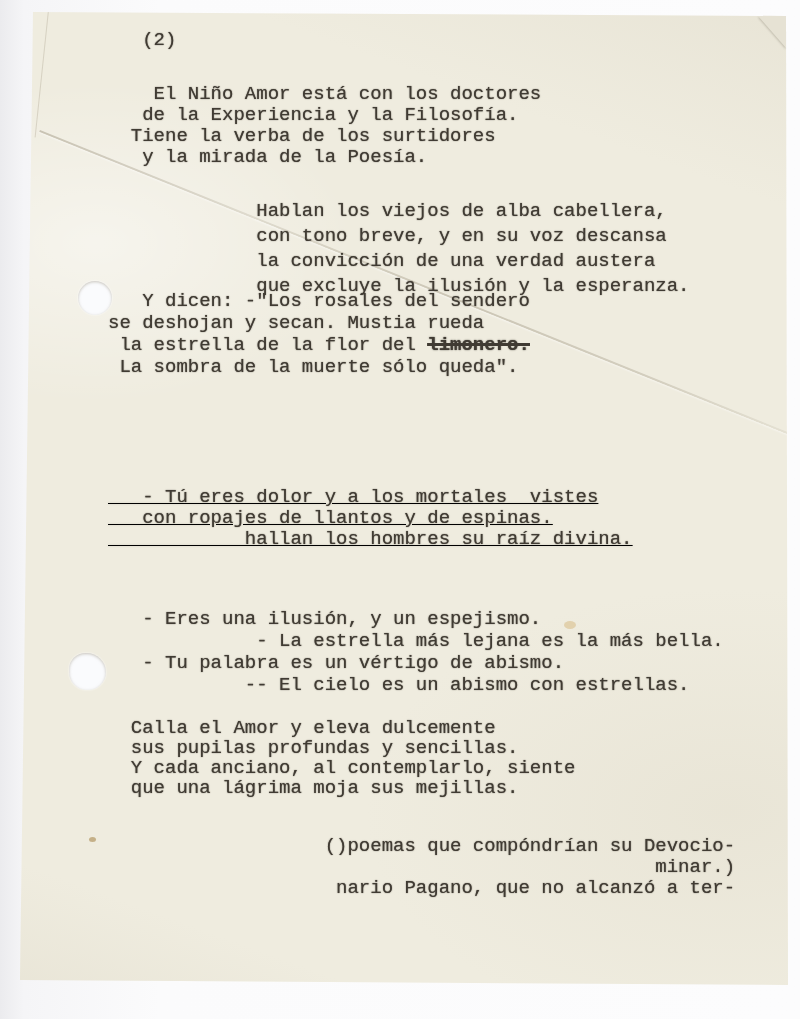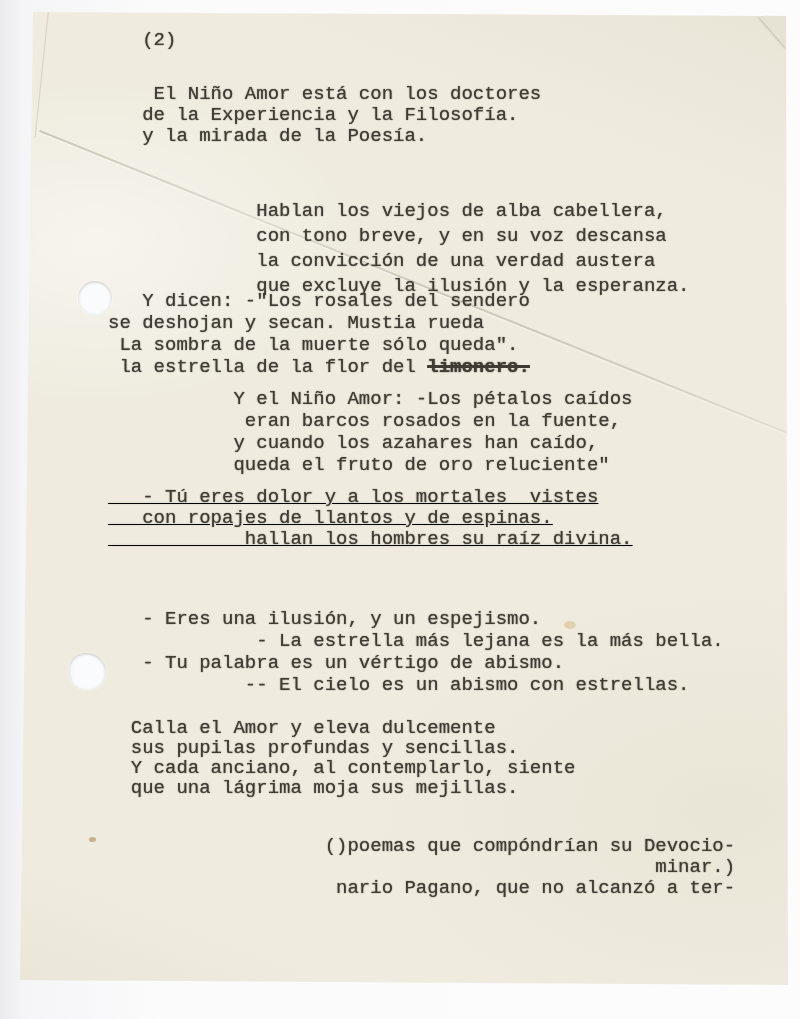--- a/index.html
+++ b/index.html
@@ -79,43 +79,38 @@
   <div class="speck speck-1"></div>
   <div class="speck speck-2"></div>
 
   <div class="textblock" style="top:22px;line-height:21px;">
     <div class="line">   (2)</div>
   </div>
 
   <div class="textblock" style="top:76px;line-height:21px;">
     <div class="line">    El Niño Amor está con los doctores</div>
     <div class="line">   de la Experiencia y la Filosofía.</div>
+    <div class="line">  Tiene la verba de los surtidores</div>
     <div class="line">   y la mirada de la Poesía.</div>
   </div>
 
   <div class="textblock" style="top:191px;line-height:25px;">
     <div class="line">             Hablan los viejos de alba cabellera,</div>
     <div class="line">             con tono breve, y en su voz descansa</div>
     <div class="line">             la convicción de una verdad austera</div>
     <div class="line">             que excluye la ilusión y la esperanza.</div>
   </div>
 
   <div class="textblock" style="top:282px;line-height:22px;">
     <div class="line">   Y dicen: -"Los rosales del sendero</div>
     <div class="line">se deshojan y secan. Mustia rueda</div>
+    <div class="line"><span> la estrella de la flor del </span><span class="struck">limonero.</span></div>
     <div class="line"> La sombra de la muerte sólo queda".</div>
-    <div class="line"><span> la estrella de la flor del </span><span class="struck">limonero.</span></div>
   </div>
 
-  <div class="textblock" style="top:380px;line-height:22px;">
-    <div class="line">           Y el Niño Amor: -Los pétalos caídos</div>
-    <div class="line">            eran barcos rosados en la fuente,</div>
-    <div class="line">           y cuando los azahares han caído,</div>
-    <div class="line">           queda el fruto de oro reluciente"</div>
-  </div>
 
   <div class="textblock" style="top:479px;line-height:21px;text-decoration:underline;">
     <div class="line">   - Tú eres dolor y a los mortales  vistes</div>
     <div class="line">   con ropajes de llantos y de espinas.</div>
     <div class="line">            hallan los hombres su raíz divina.</div>
   </div>
 
   <div class="textblock" style="top:600px;line-height:22px;">
     <div class="line">   - Eres una ilusión, y un espejismo.</div>
     <div class="line">             - La estrella más lejana es la más bella.</div>

